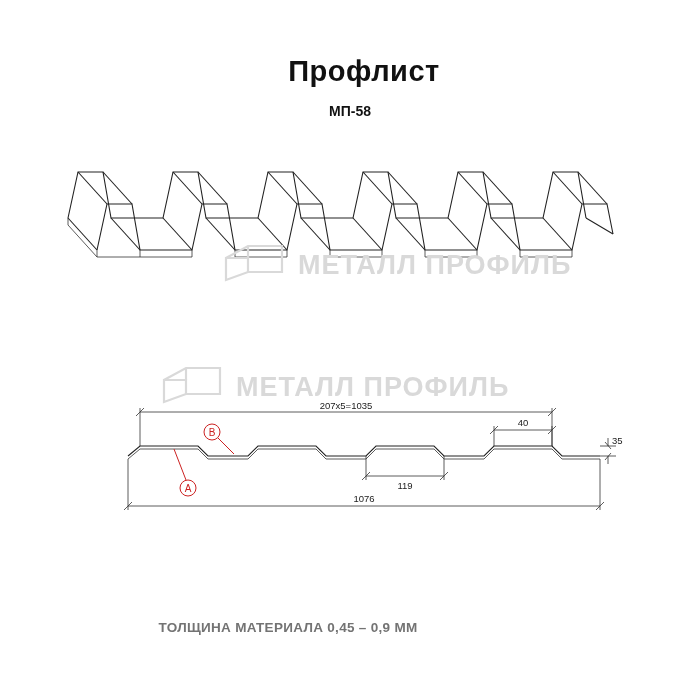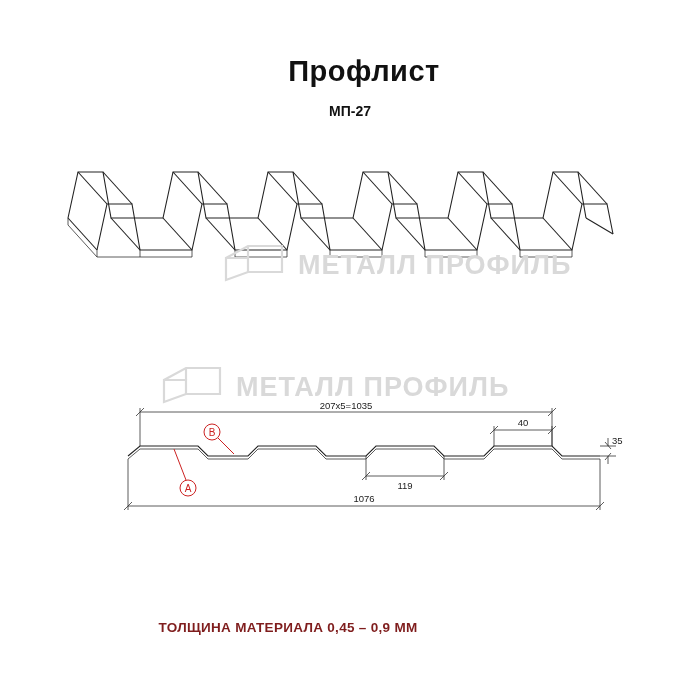--- a/index.html
+++ b/index.html
@@ -43,21 +43,21 @@
   }
   .footer-note {
     position: absolute;
     bottom: 65px;
     left: 0;
     width: 576px;
     text-align: center;
     font-size: 13.5px;
     font-weight: bold;
     letter-spacing: 0.3px;
-    color: #7f1d1d;
+    color: #737373;
   }
   .iso-wrap {
     position: absolute;
     top: 160px;
     left: 60px;
     width: 580px;
     height: 160px;
   }
   .section-wrap {
     position: absolute;
@@ -93,21 +93,21 @@
   .wm-text { font-family: "Liberation Sans", sans-serif; font-size: 27px; font-weight: bold; fill: #d9d9d9; letter-spacing: 1px; }
   .wm-shape { fill: none; stroke: #d9d9d9; stroke-width: 2.2; }
 </style>
 </head>
 <body>
 
 <div class="page">
 
   <div class="title-block">
     <div class="title">Профлист</div>
-    <div class="subtitle">МП-27</div>
+    <div class="subtitle">МП-58</div>
   </div>
 
   <div class="iso-wrap">
     <svg width="580" height="160" viewBox="0 0 580 160">
       <g>
 
         <path class="ln" d="M 37 90
           L 47 44 L 72 44 L 80 90
           L 132 90 L 142 44 L 167 44 L 175 90
           L 227 90 L 237 44 L 262 44 L 270 90

